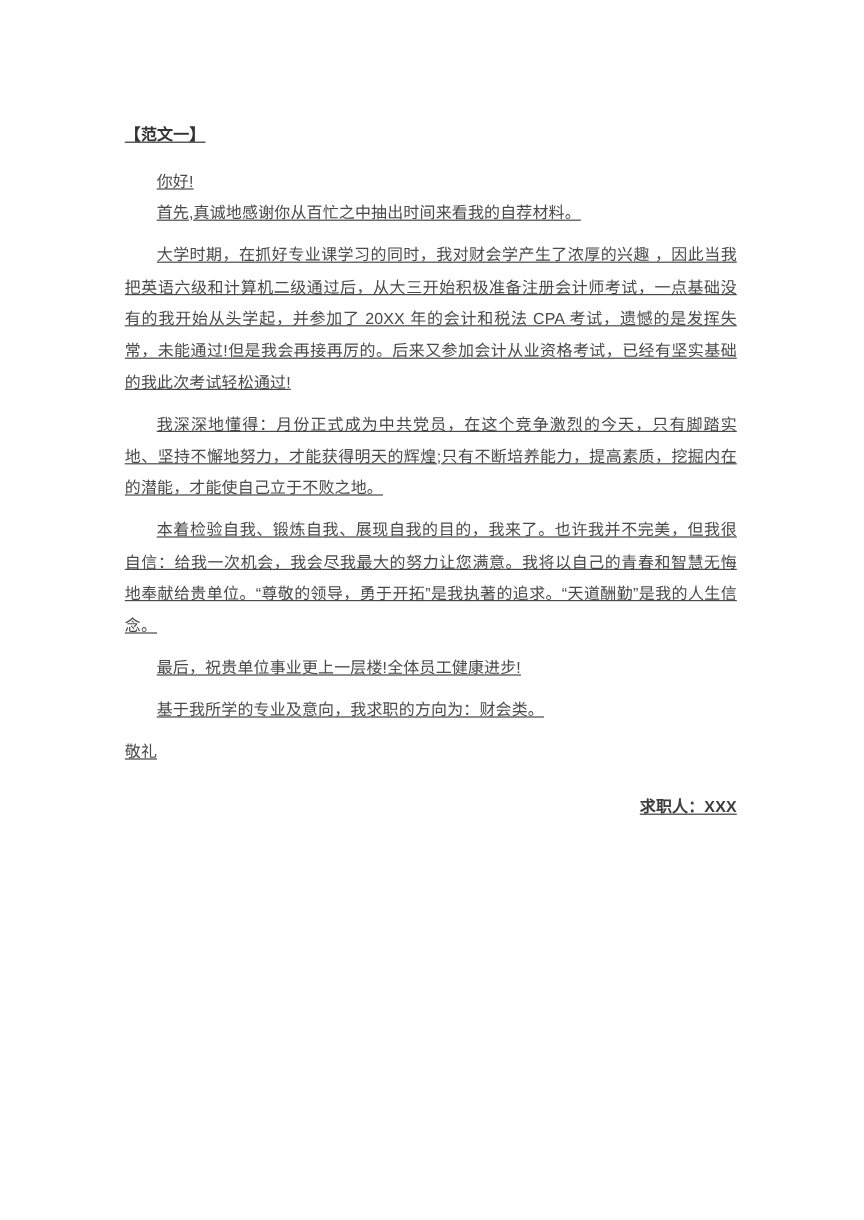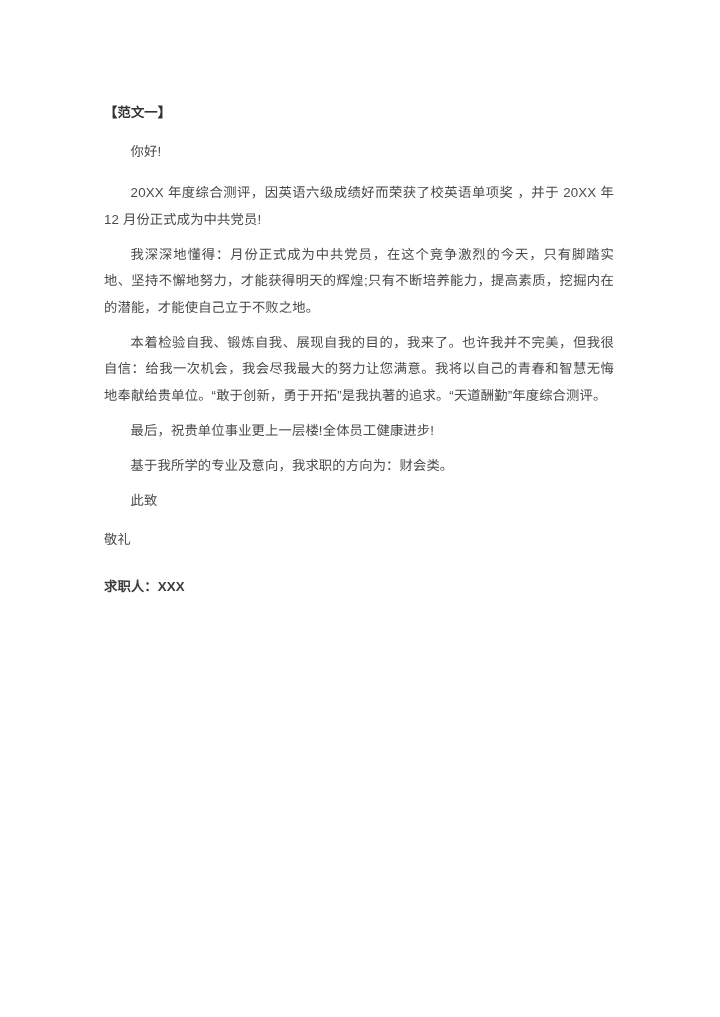--- a/index.html
+++ b/index.html
@@ -24,80 +24,82 @@
   }
   .para {
     font-family: "Liberation Sans", "DejaVu Sans", sans-serif;
     font-size: 13.3px;
     line-height: 26.5px;
     color: #4a4a4a;
     text-align: justify;
     text-justify: inter-ideograph;
     margin: 0 0 8.5px 0;
     letter-spacing: 0.15px;
+    text-decoration: underline;
   }
   .para.heading {
     font-weight: bold;
     color: #333333;
     margin-bottom: 12px;
   }
   .para.salutation {
     text-indent: 0;
     margin-bottom: 10px;
   }
   .para.indent2 {
     text-indent: 2em;
   }
   .para.right {
+    text-align: right;
     font-weight: bold;
     color: #3d3d3d;
     margin-top: 12px;
     margin-bottom: 14px;
     text-indent: 0;
   }
   .para.closing-1 {
     text-indent: 2em;
     margin-bottom: 13px;
   }
   .para.closing-2 {
     text-indent: 0;
     margin-bottom: 20px;
   }
   .para.note {
     text-indent: 2em;
   }
   .para.tight {
-    margin-bottom: 15px;
+    margin-bottom: 0;
   }
 </style>
 </head>
 <body>
 
 <div class="page">
   <div class="doc-body">
 
     <p class="para heading">【范文一】</p>
 
 
     <p class="para indent2 tight">你好!</p>
 
+    <p class="para indent2">首先,真诚地感谢你从百忙之中抽出时间来看我的自荐材料。</p>
 
 
+    <p class="para indent2">大学时期，在抓好专业课学习的同时，我对财会学产生了浓厚的兴趣 ，因此当我把英语六级和计算机二级通过后，从大三开始积极准备注册会计师考试，一点基础没有的我开始从头学起，并参加了 20XX 年的会计和税法 CPA 考试，遗憾的是发挥失常，未能通过!但是我会再接再厉的。后来又参加会计从业资格考试，已经有坚实基础的我此次考试轻松通过!</p>
 
-    <p class="para indent2">20XX 年度综合测评，因英语六级成绩好而荣获了校英语单项奖 ，并于 20XX 年 12 月份正式成为中共党员!</p>
 
     <p class="para indent2">我深深地懂得：月份正式成为中共党员，在这个竞争激烈的今天，只有脚踏实地、坚持不懈地努力，才能获得明天的辉煌;只有不断培养能力，提高素质，挖掘内在的潜能，才能使自己立于不败之地。</p>
 
-    <p class="para indent2">本着检验自我、锻炼自我、展现自我的目的，我来了。也许我并不完美，但我很自信：给我一次机会，我会尽我最大的努力让您满意。我将以自己的青春和智慧无悔地奉献给贵单位。“敢于创新，勇于开拓”是我执著的追求。“天道酬勤”年度综合测评。</p>
+    <p class="para indent2">本着检验自我、锻炼自我、展现自我的目的，我来了。也许我并不完美，但我很自信：给我一次机会，我会尽我最大的努力让您满意。我将以自己的青春和智慧无悔地奉献给贵单位。“尊敬的领导，勇于开拓”是我执著的追求。“天道酬勤”是我的人生信念。</p>
 
     <p class="para indent2">最后，祝贵单位事业更上一层楼!全体员工健康进步!</p>
 
     <p class="para indent2">基于我所学的专业及意向，我求职的方向为：财会类。</p>
 
-    <p class="para closing-1">此致</p>
 
     <p class="para closing-2">敬礼</p>
 
     <p class="para right">求职人：XXX</p>
 
 
   </div>
 </div>
 
 </body></html>

